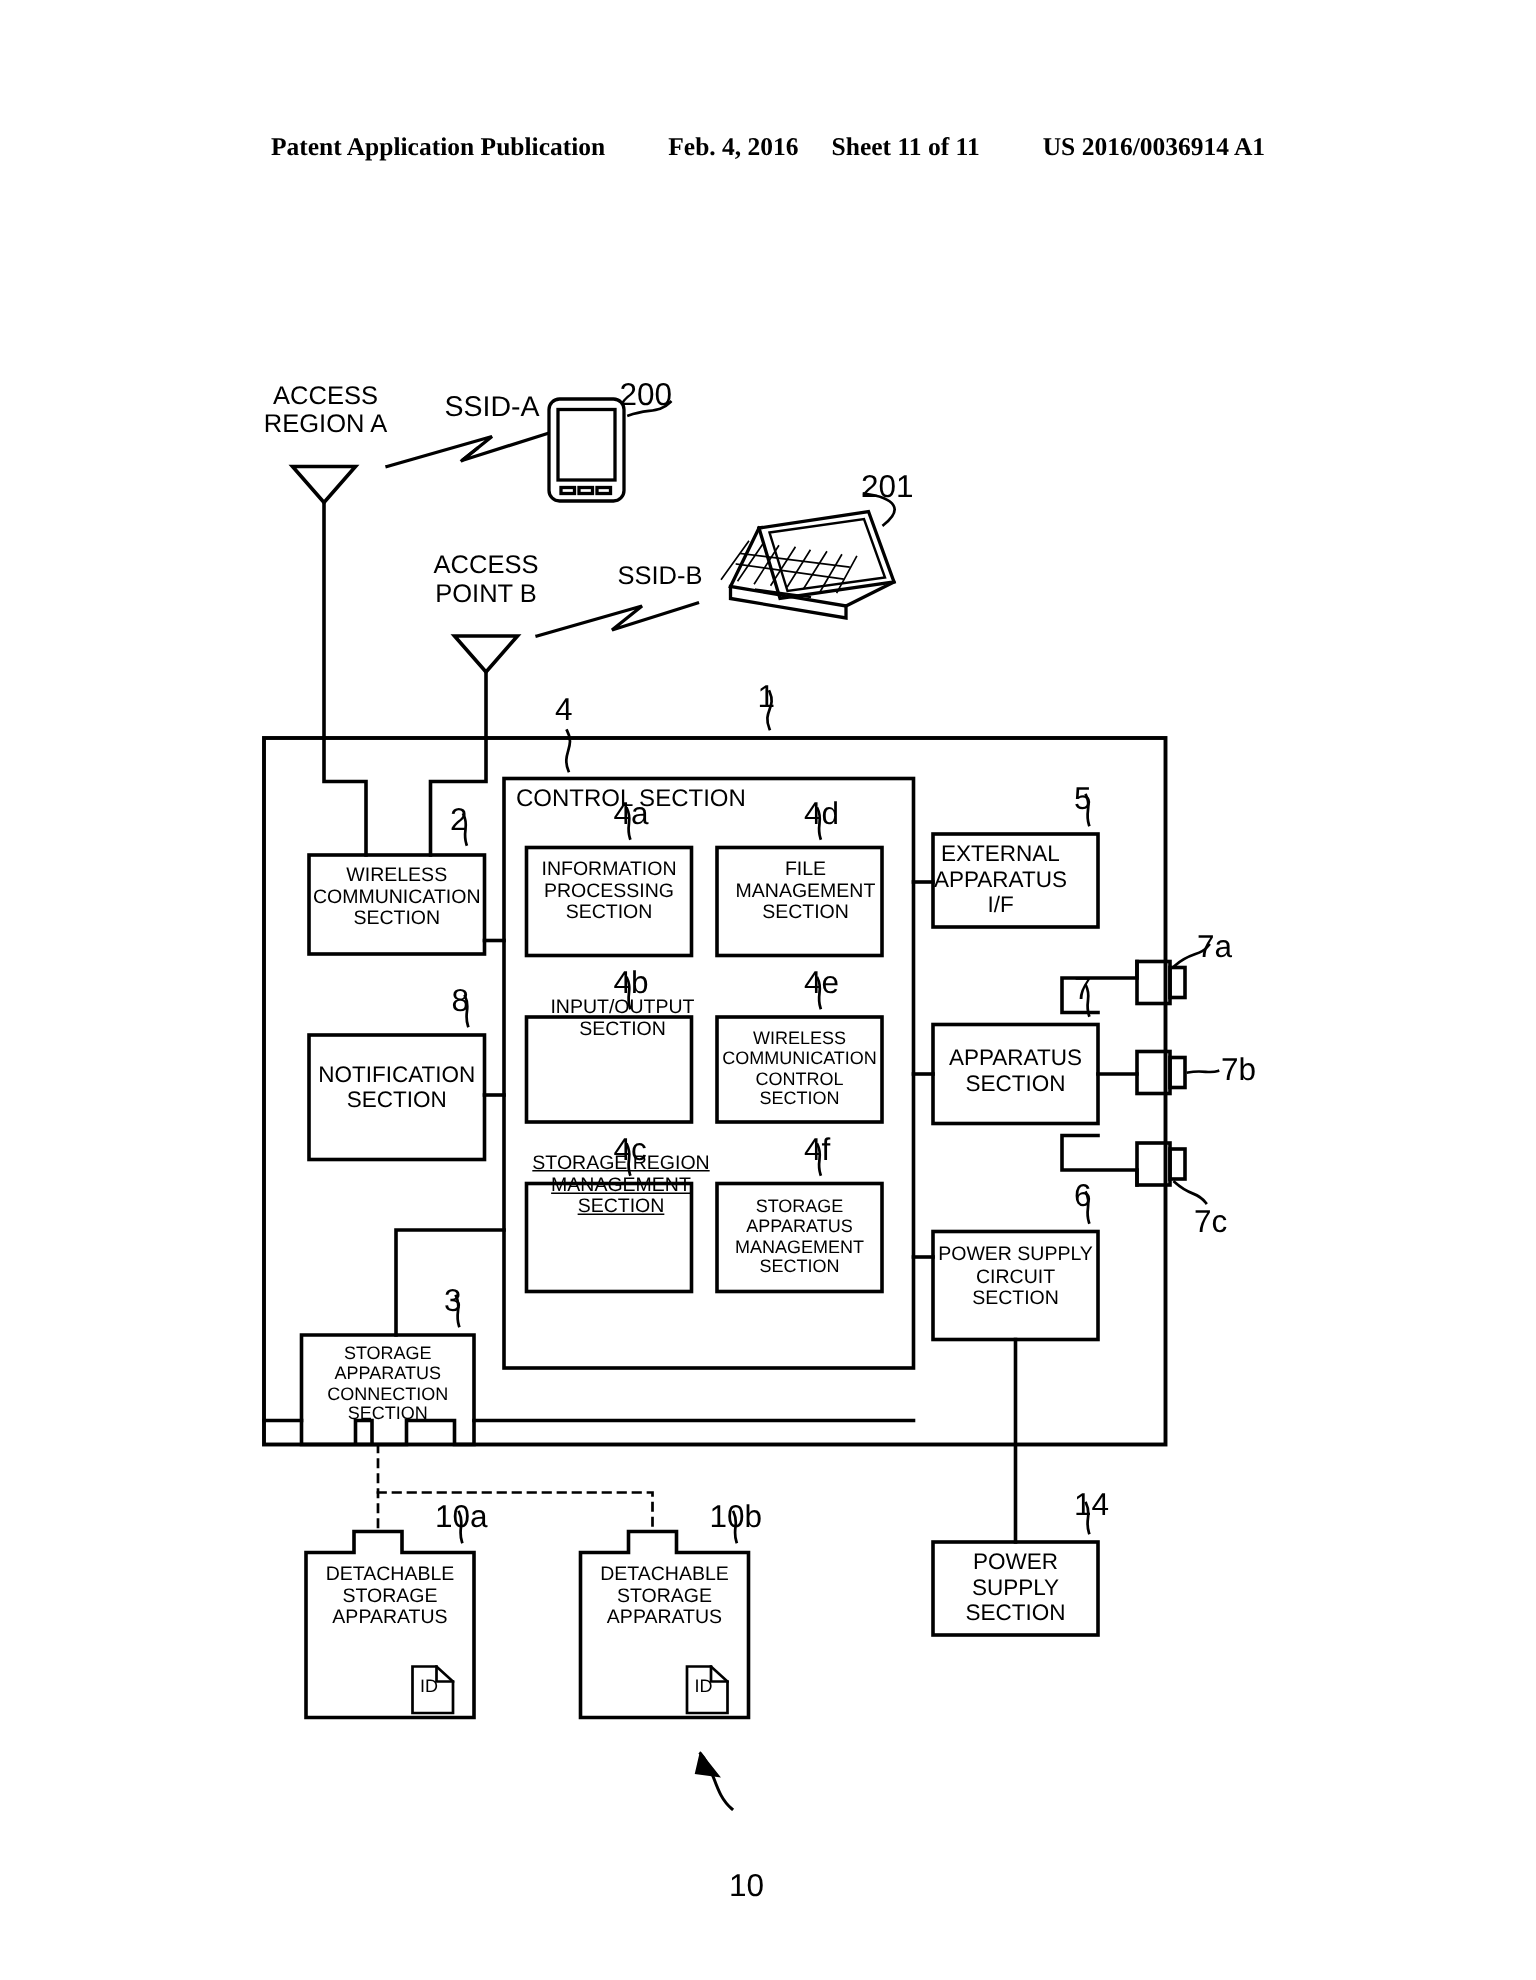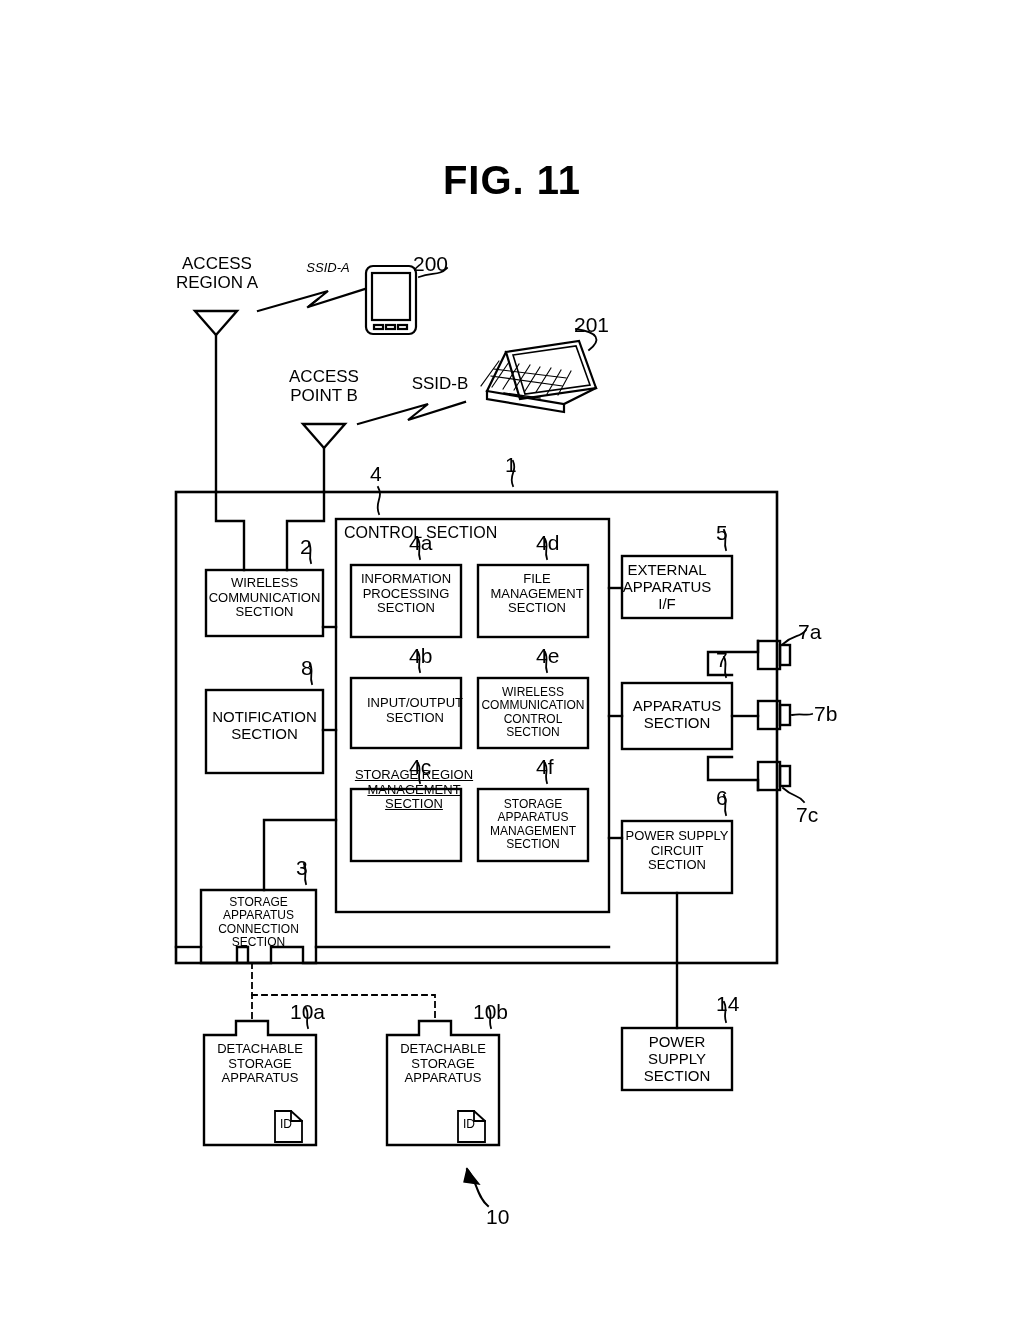--- a/index.html
+++ b/index.html
@@ -24,22 +24,27 @@
        font-size:15px;letter-spacing:0px;}
   .lbl.sm{font-size:13px;}
   .lbl.xs{font-size:12px;}
   .ref{position:absolute;font-size:21px;font-family:"Liberation Sans",sans-serif;}
 </style>
 </head>
 <body>
 
 <div id="page">
 
-
-  <div class="figtitle">FIG. 11</div>
+  <div class="hdr">
+    <span class="s1">Patent Application Publication</span>
+    <span class="s2">Feb. 4, 2016</span>
+    <span class="s3">Sheet 11 of 11</span>
+    <span>US 2016/0036914 A1</span>
+  </div>
+
 
   <svg viewBox="0 0 1024 1320">
     <g fill="none" stroke="#000" stroke-width="2.4" stroke-linecap="square">
 
       <g>
         <path d="M195,311 L237,311 L216,335 Z" stroke-width="2.4"></path>
         <line x1="216" y1="335" x2="216" y2="492"></line>
       </g>
 
       <path d="M216,492 L216,521 L244,521 L244,570" stroke-width="2.4"></path>
@@ -199,21 +204,21 @@
       <path d="M488,1206 C476,1196 477,1180 467,1169" stroke-width="2" fill="none"></path>
       <path d="M467,1169 L479,1184 L464,1182 Z" fill="#000" stroke="#000" stroke-width="1.4"></path>
 
     </g>
   </svg>
 
   <div class="lbl" style="left:172px;top:254px;width:90px;font-size:17px;">
     <div>ACCESS</div>
     <div>REGION A</div>
   </div>
-  <div class="lbl" style="left:288px;top:261px;width:80px;font-size:13px;font-style:italic;">SSID-A</div>
+  <div class="lbl" style="left:288px;top:261px;width:80px;font-size:19px;">SSID-A</div>
   <div class="ref" style="left:413px;top:252px;">200</div>
 
   <div class="lbl" style="left:279px;top:367px;width:90px;font-size:17px;">
     <div>ACCESS</div>
     <div>POINT B</div>
   </div>
   <div class="lbl" style="left:400px;top:374px;width:80px;font-size:17px;">SSID-B</div>
   <div class="ref" style="left:574px;top:313px;">201</div>
 
   <div class="ref" style="left:505px;top:453px;">1</div>
@@ -229,21 +234,21 @@
   <div class="ref" style="left:536px;top:755px;">4f</div>
   <div class="ref" style="left:716px;top:521px;">5</div>
   <div class="ref" style="left:716px;top:648px;">7</div>
   <div class="ref" style="left:716px;top:786px;">6</div>
   <div class="ref" style="left:798px;top:620px;">7a</div>
   <div class="ref" style="left:814px;top:702px;">7b</div>
   <div class="ref" style="left:796px;top:803px;">7c</div>
   <div class="ref" style="left:716px;top:992px;">14</div>
   <div class="ref" style="left:290px;top:1000px;">10a</div>
   <div class="ref" style="left:473px;top:1000px;">10b</div>
-  <div class="ref" style="left:486px;top:1205px;">10</div>
+  <div class="ref" style="left:486px;top:1246px;">10</div>
 
   <div class="lbl sm" style="left:206px;top:576px;width:117px;">
     <div>WIRELESS</div>
       <div>COMMUNICATION</div>
       <div>SECTION</div>
   </div>
 
   <div class="lbl" style="left:204px;top:709px;width:121px;">
     <div>NOTIFICATION</div>
       <div>SECTION</div>
@@ -262,21 +267,21 @@
       <div>PROCESSING</div>
       <div>SECTION</div>
   </div>
 
   <div class="lbl sm" style="left:478px;top:572px;width:118px;">
     <div>FILE</div>
       <div>MANAGEMENT</div>
       <div>SECTION</div>
   </div>
 
-  <div class="lbl sm" style="left:351px;top:696px;width:128px;">
+  <div class="lbl sm" style="left:351px;top:664px;width:128px;">
     <div>INPUT/OUTPUT</div>
       <div>SECTION</div>
   </div>
 
   <div class="lbl xs" style="left:478px;top:686px;width:110px;">
     <div>WIRELESS</div>
       <div>COMMUNICATION</div>
       <div>CONTROL SECTION</div>
   </div>
 

